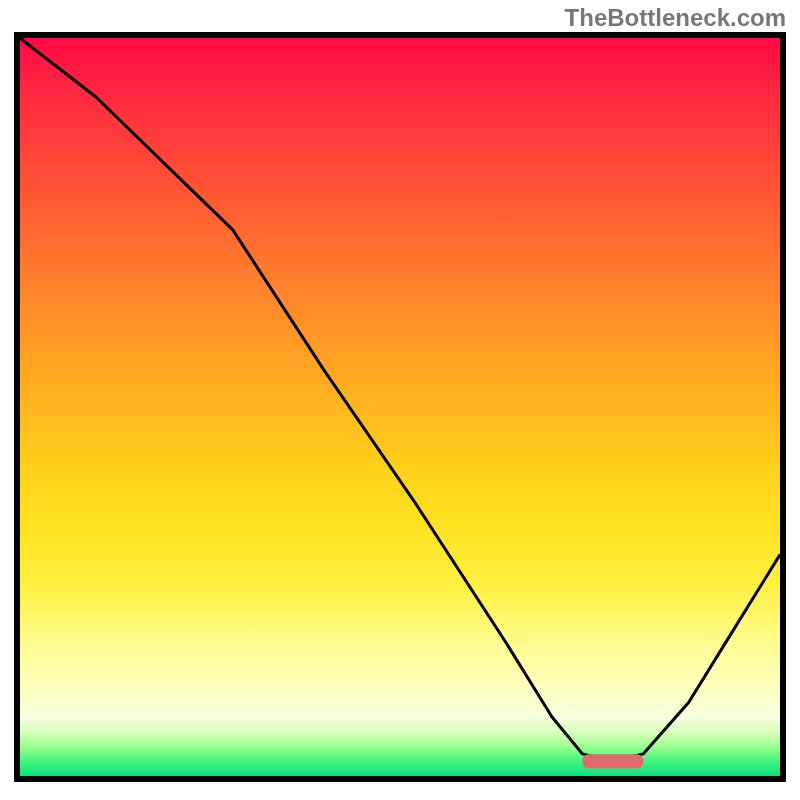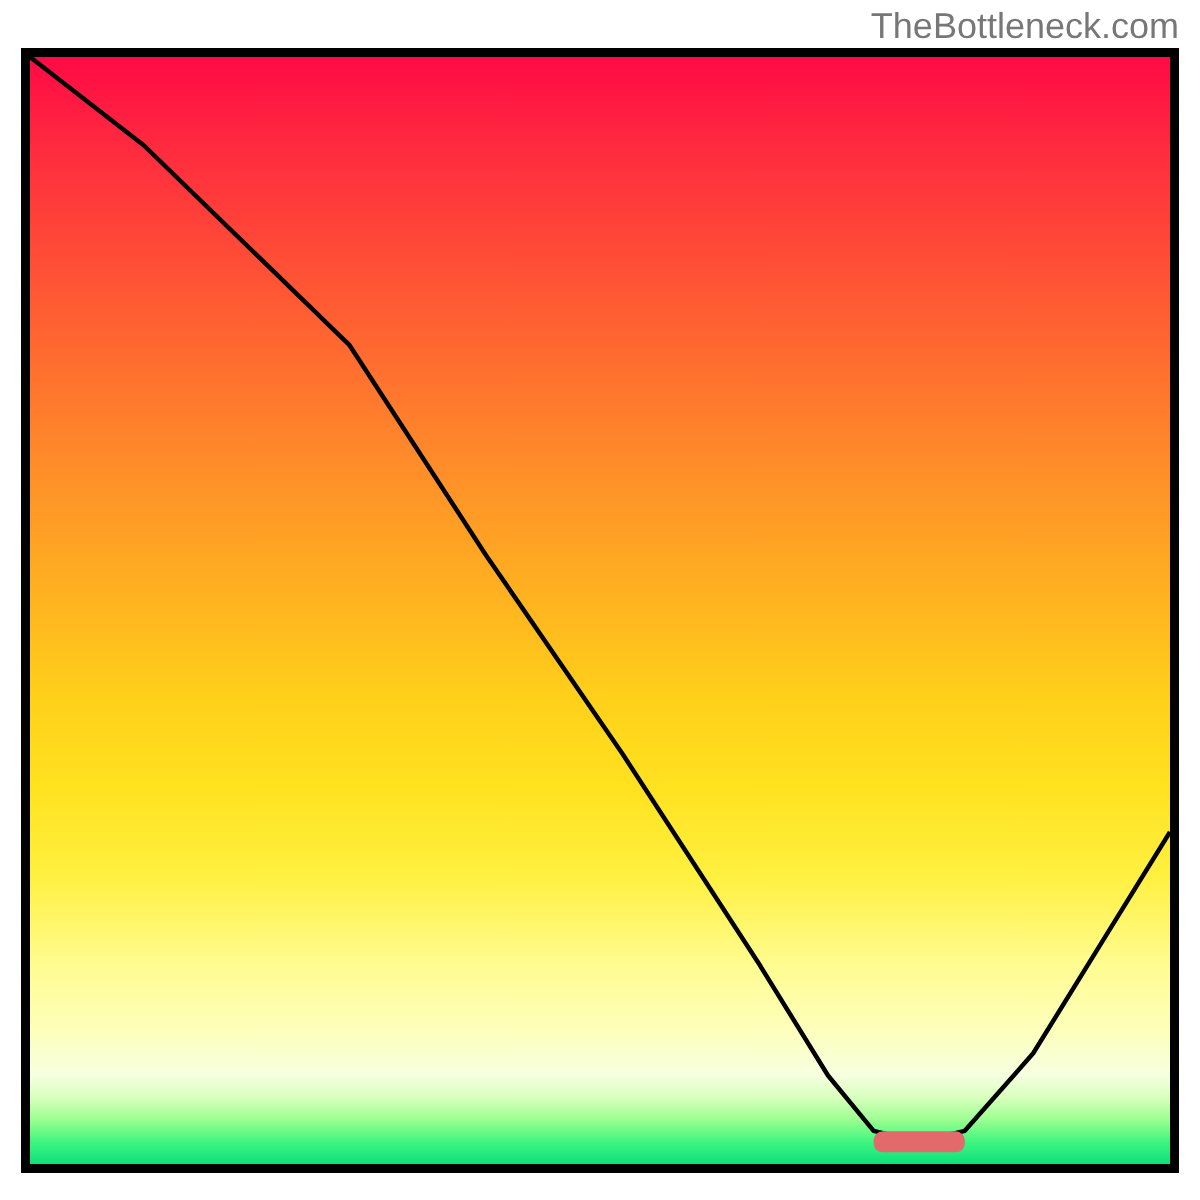--- a/index.html
+++ b/index.html
@@ -9,21 +9,21 @@
     background: #ffffff;
     font-family: Arial, sans-serif;
     position: relative;
     overflow: hidden;
   }
   .watermark {
     position: absolute;
     top: 4px;
     right: 14px;
     font-size: 24px;
-    font-weight: normal;
+    font-weight: bold;
     color: #777777;
     z-index: 10;
   }
   .chart-frame {
     position: absolute;
     top: 32px;
     left: 14px;
     width: 772px;
     height: 750px;
     border: 6px solid #000000;

